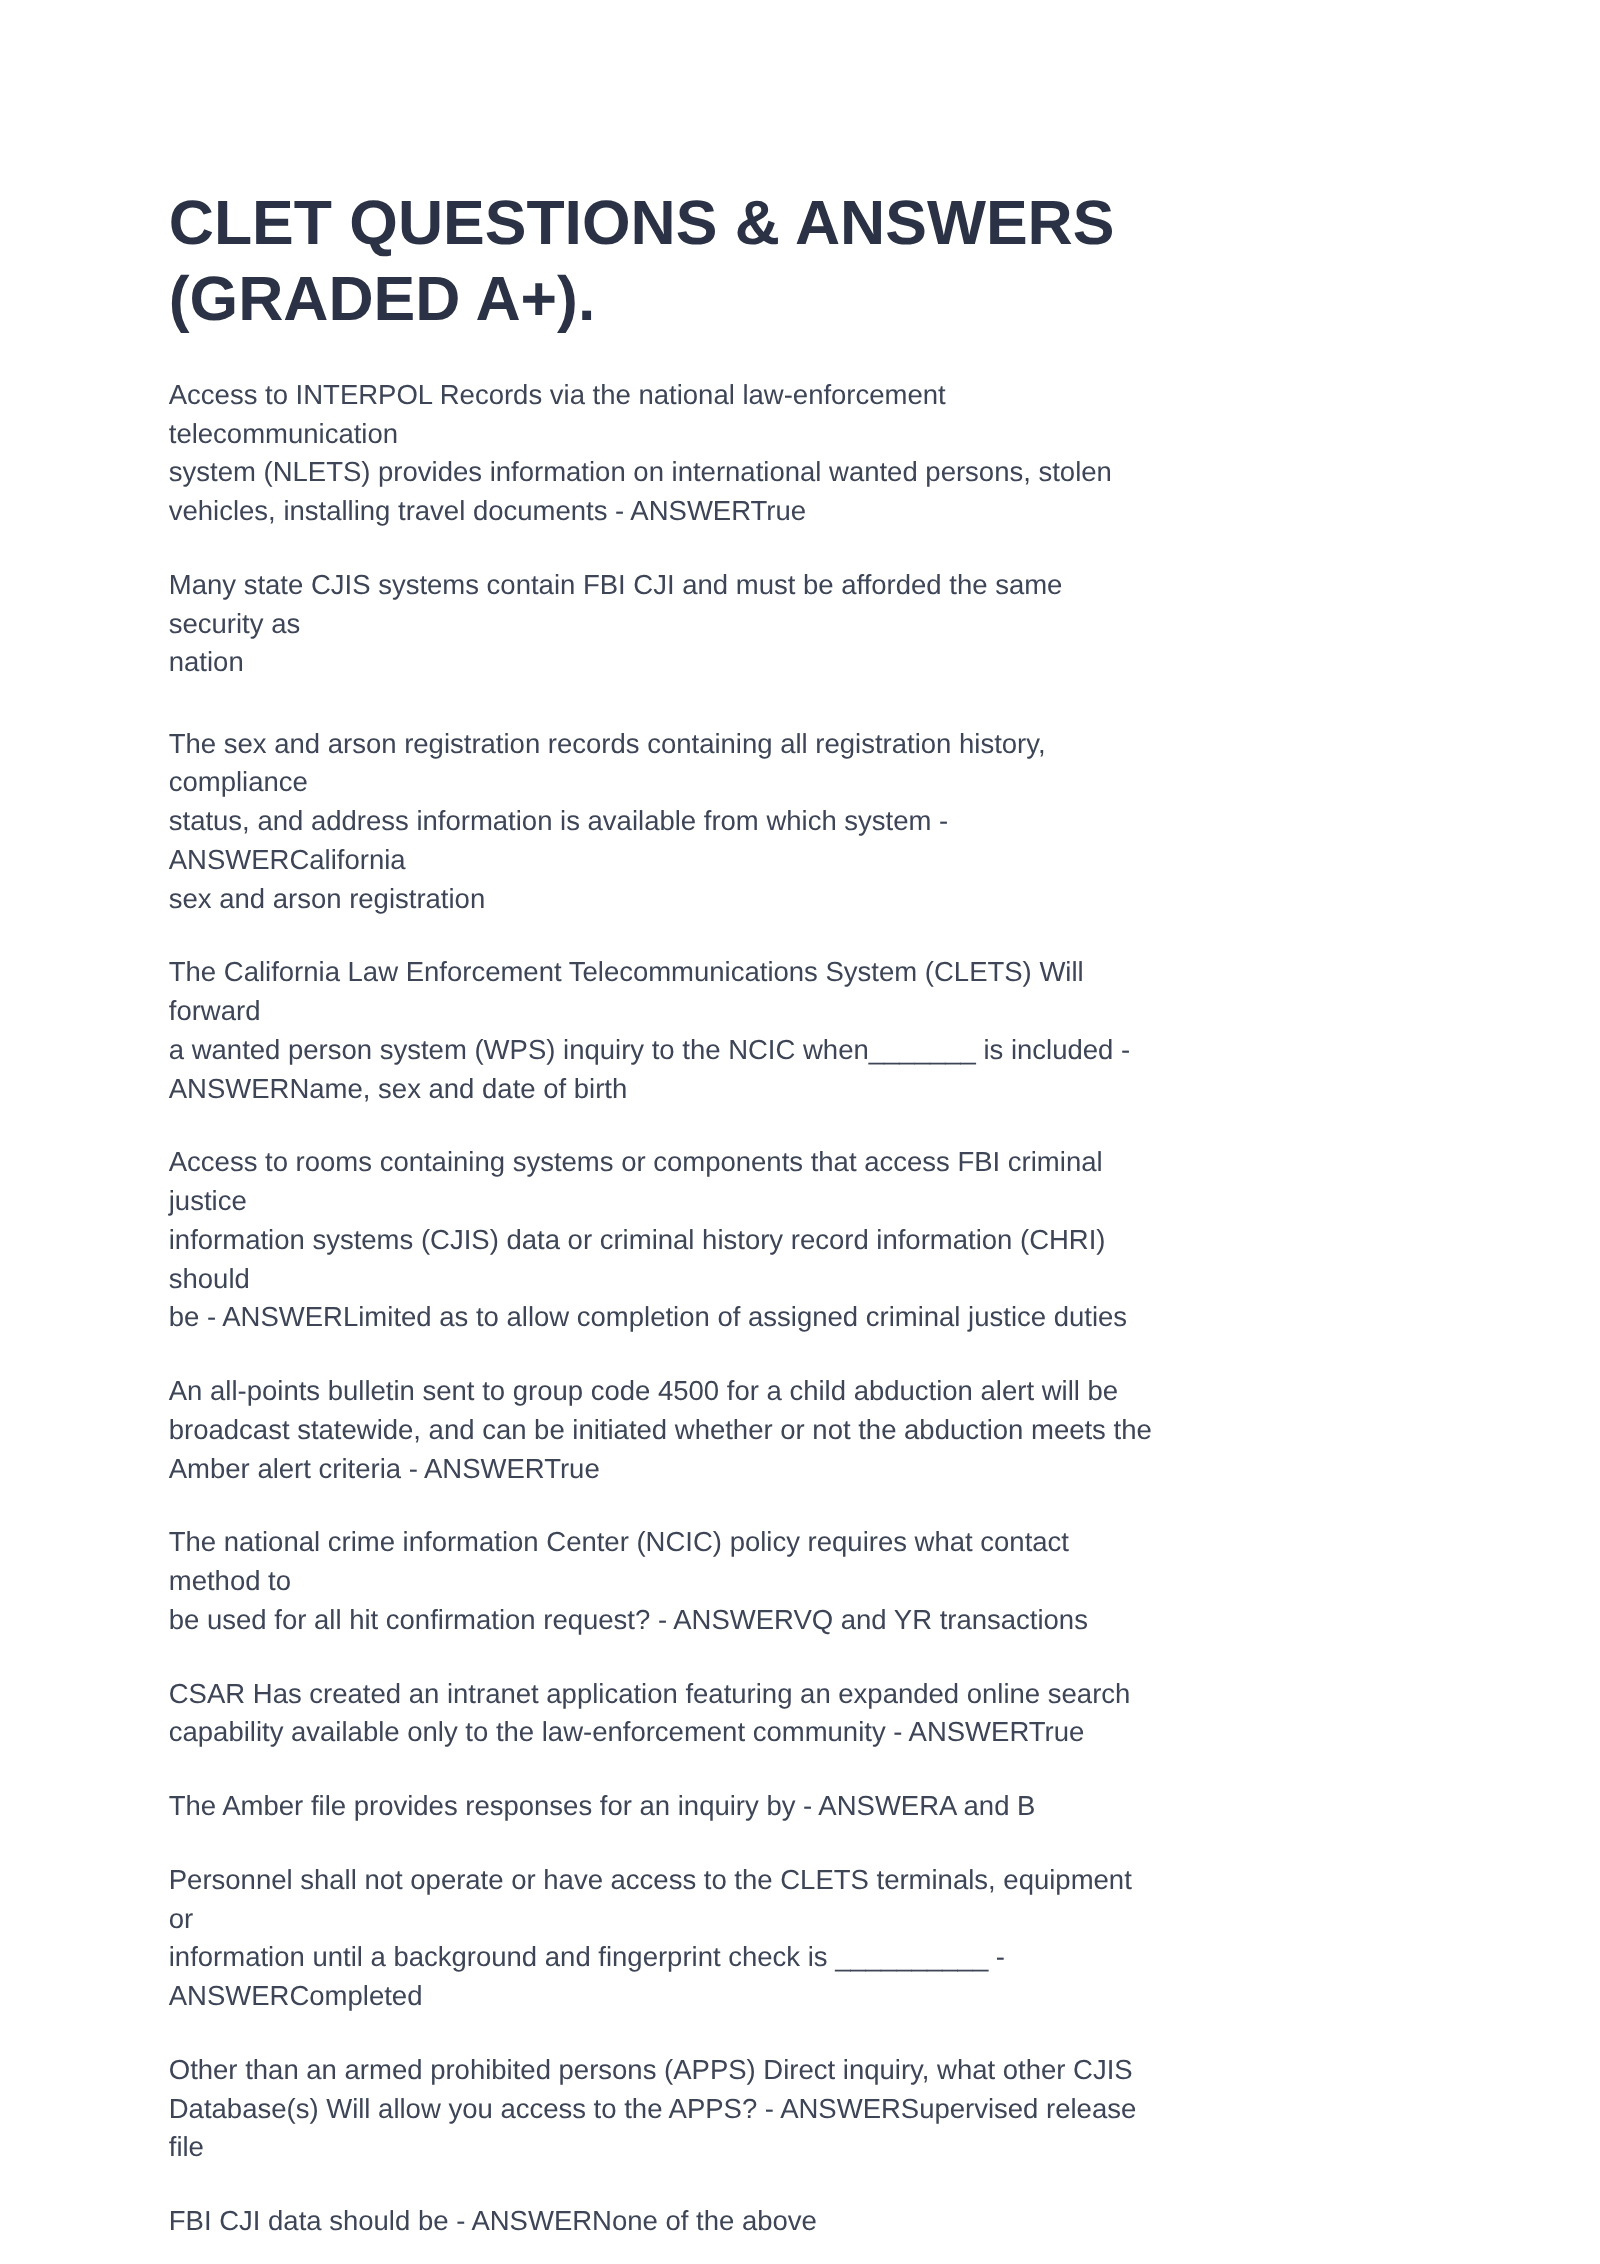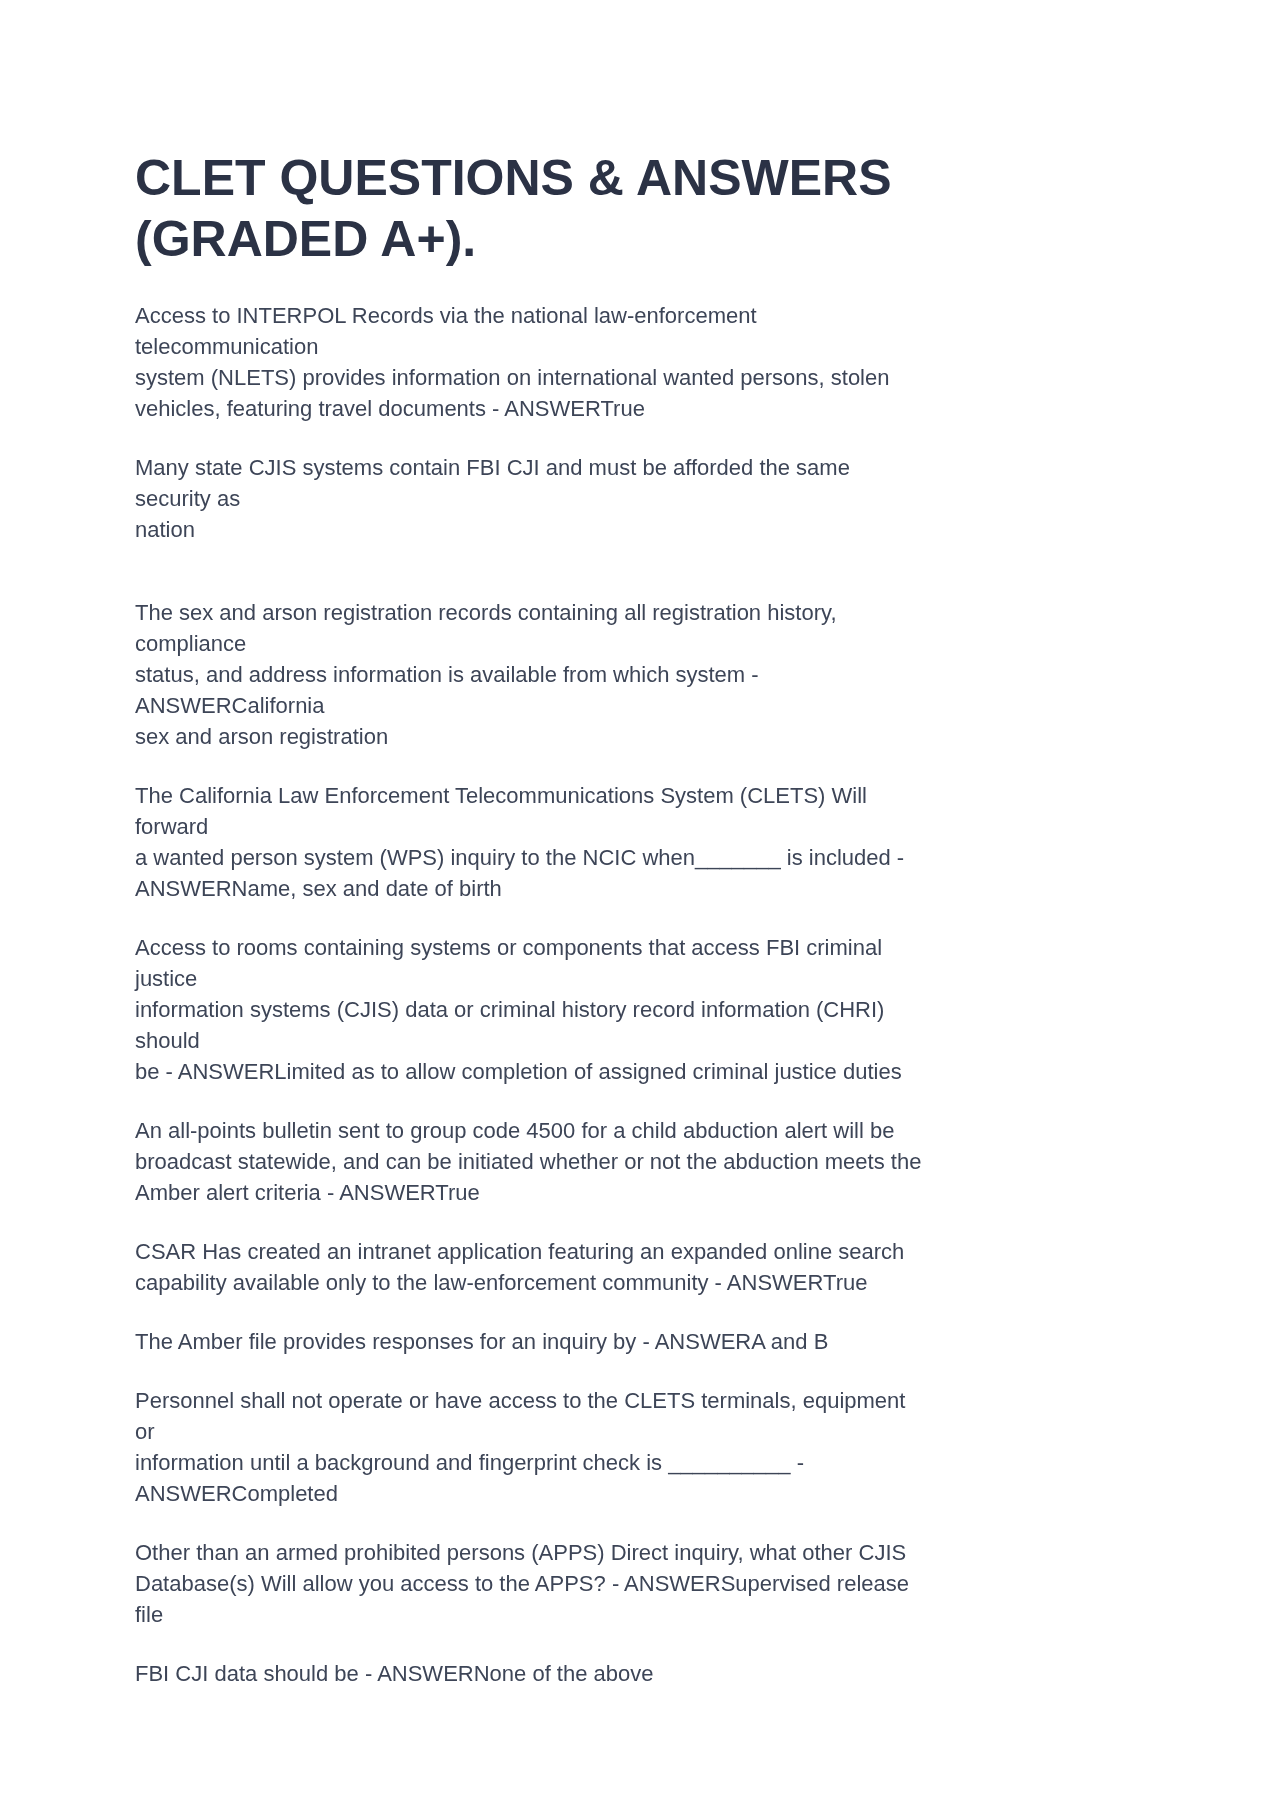--- a/index.html
+++ b/index.html
@@ -30,49 +30,51 @@
   }
   .doc-body p.qa-para {
     margin: 0 0 28px 0;
     font-size: 22px;
     line-height: 31px;
     font-weight: normal;
     color: #3d4557;
     white-space: pre-line;
   }
   .doc-body p.qa-para.extra-gap {
-    margin-bottom: 52px;
+    margin-bottom: 34px;
   }
 </style>
 </head>
 <body>
 
 <main class="page">
   <h1 class="doc-title">CLET QUESTIONS &amp; ANSWERS
 (GRADED A+).</h1>
 
   <section class="doc-body">
 
   <p class="qa-para">Access to INTERPOL Records via the national law-enforcement telecommunication
 system (NLETS) provides information on international wanted persons, stolen
-vehicles, featuring travel documents - ANSWERTrue</p>
+vehicles, installing travel documents - ANSWERTrue</p>
       <p class="qa-para extra-gap">Many state CJIS systems contain FBI CJI and must be afforded the same security as
 nation</p>
       <p class="qa-para">The sex and arson registration records containing all registration history, compliance
 status, and address information is available from which system - ANSWERCalifornia
 sex and arson registration</p>
       <p class="qa-para">The California Law Enforcement Telecommunications System (CLETS) Will forward
 a wanted person system (WPS) inquiry to the NCIC when_______ is included -
 ANSWERName, sex and date of birth</p>
       <p class="qa-para">Access to rooms containing systems or components that access FBI criminal justice
 information systems (CJIS) data or criminal history record information (CHRI) should
 be - ANSWERLimited as to allow completion of assigned criminal justice duties</p>
       <p class="qa-para">An all-points bulletin sent to group code 4500 for a child abduction alert will be
 broadcast statewide, and can be initiated whether or not the abduction meets the
 Amber alert criteria - ANSWERTrue</p>
+      <p class="qa-para">The national crime information Center (NCIC) policy requires what contact method to
+be used for all hit confirmation request? - ANSWERVQ and YR transactions</p>
       <p class="qa-para">CSAR Has created an intranet application featuring an expanded online search
 capability available only to the law-enforcement community - ANSWERTrue</p>
       <p class="qa-para">The Amber file provides responses for an inquiry by - ANSWERA and B</p>
       <p class="qa-para">Personnel shall not operate or have access to the CLETS terminals, equipment or
 information until a background and fingerprint check is __________ -
 ANSWERCompleted</p>
       <p class="qa-para">Other than an armed prohibited persons (APPS) Direct inquiry, what other CJIS
 Database(s) Will allow you access to the APPS? - ANSWERSupervised release file</p>
       <p class="qa-para">FBI CJI data should be - ANSWERNone of the above</p>
     </section>

